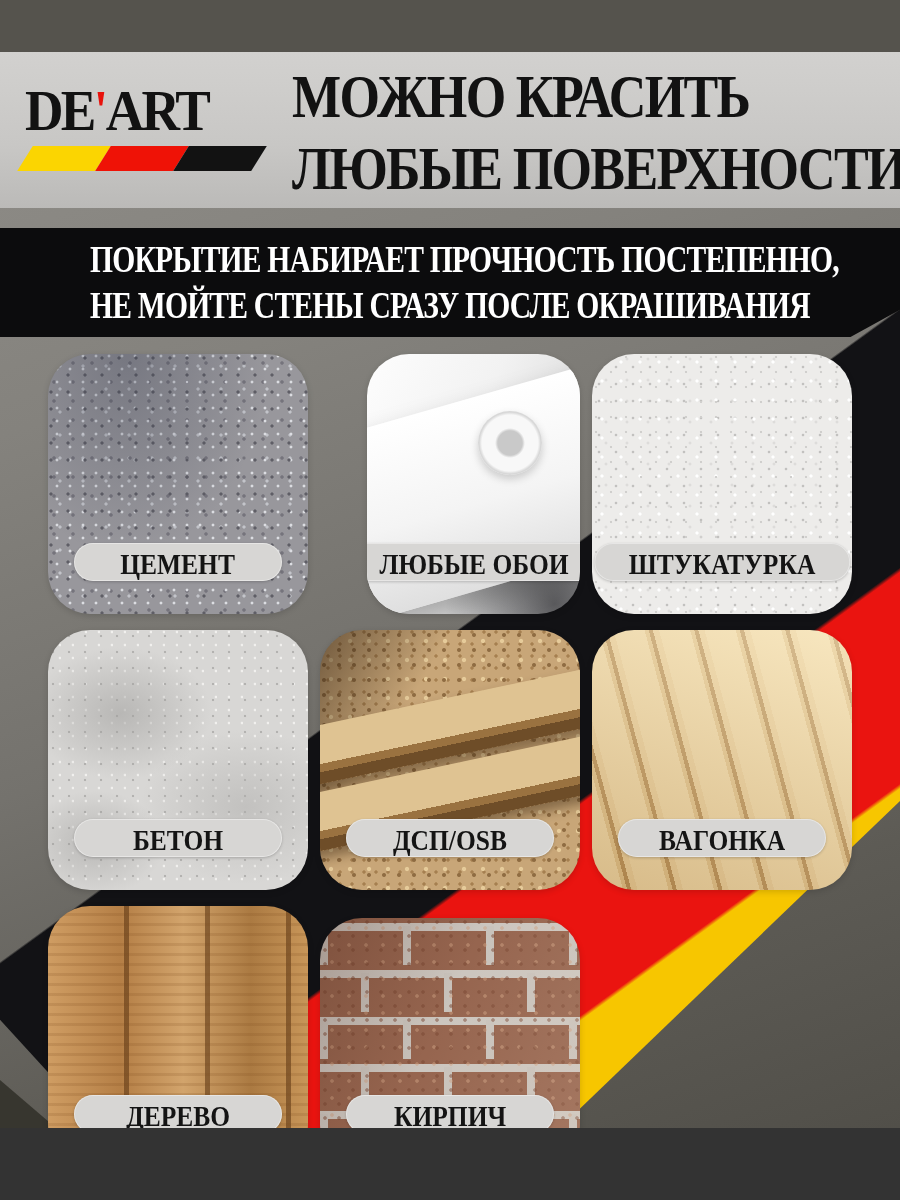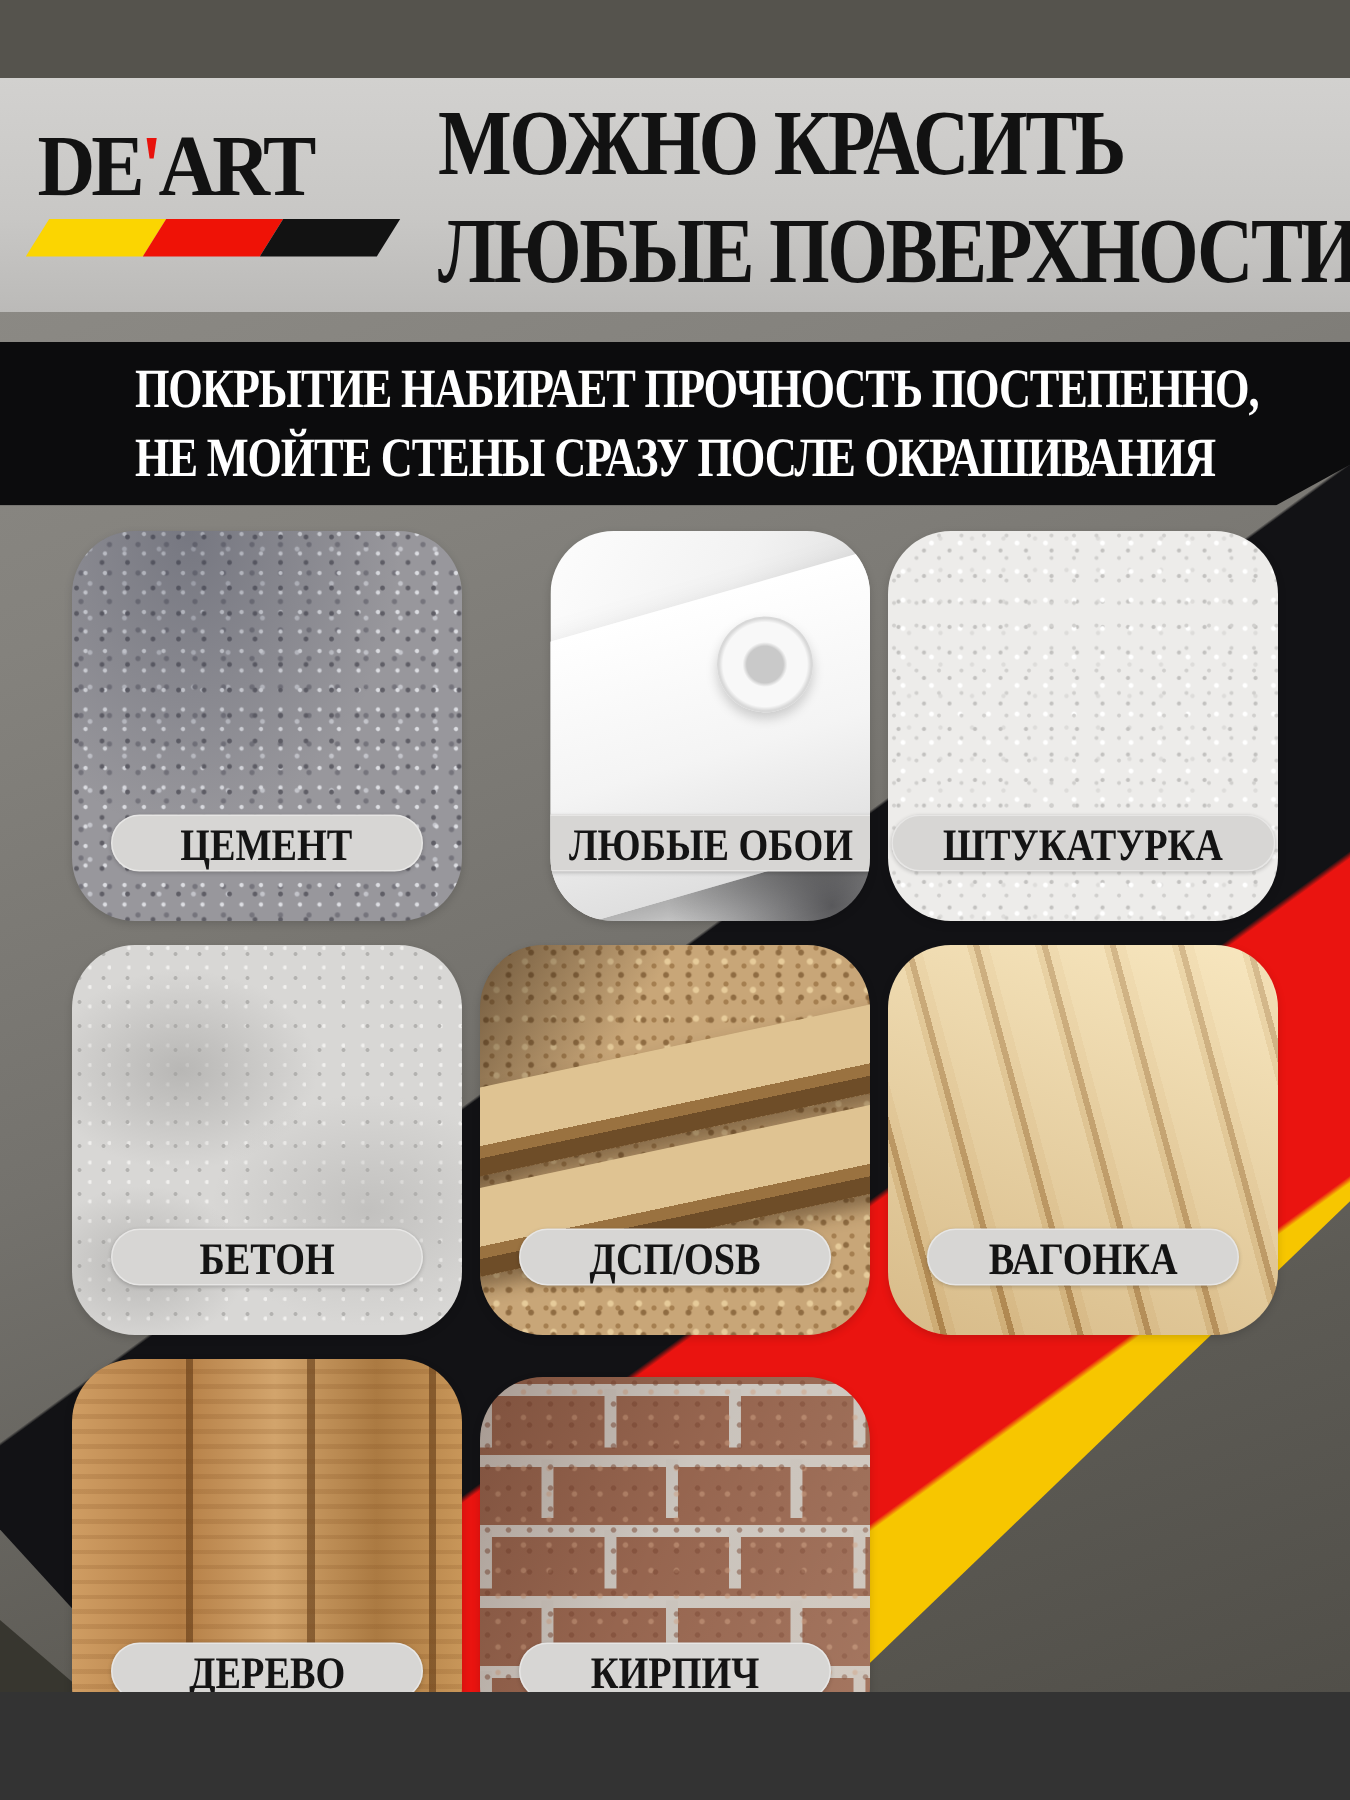--- a/index.html
+++ b/index.html
@@ -36,21 +36,21 @@
   .seg{height:25px;width:78px;}
   .seg-yellow{background:#fbd501;}
   .seg-red{background:#ef1206;}
   .seg-black{background:#121212;}
   .title{position:absolute;left:292px;top:8px;color:#121212;}
   .title div{font-size:62px;font-weight:800;line-height:72px;letter-spacing:-2px;
     transform:scaleX(.84);transform-origin:left;white-space:nowrap;}
   
   .banner{position:absolute;left:0;top:228px;width:900px;height:109px;background:#0c0c0d;
     clip-path:polygon(0 0,100% 0,100% 75%,94.5% 100%,0 100%);
-    display:flex;flex-direction:column;justify-content:center;text-align:center;}
+    display:flex;flex-direction:column;justify-content:center;}
   .banner div{color:#ffffff;font-size:37px;font-weight:700;line-height:46px;
     letter-spacing:-1px;transform:scaleX(.8);white-space:nowrap;}
   
   .grid{position:absolute;left:48px;top:354px;width:804px;
     display:grid;grid-template-columns:repeat(3,260px);grid-auto-rows:260px;
     column-gap:12px;row-gap:16px;}
   .tile{position:relative;border-radius:42px;overflow:hidden;
     box-shadow:0 2px 6px rgba(0,0,0,.15);}
   .pill{position:absolute;left:50%;bottom:33px;transform:translateX(-50%);
     background:#d7d6d4;border-radius:20px;height:38px;min-width:80%;

